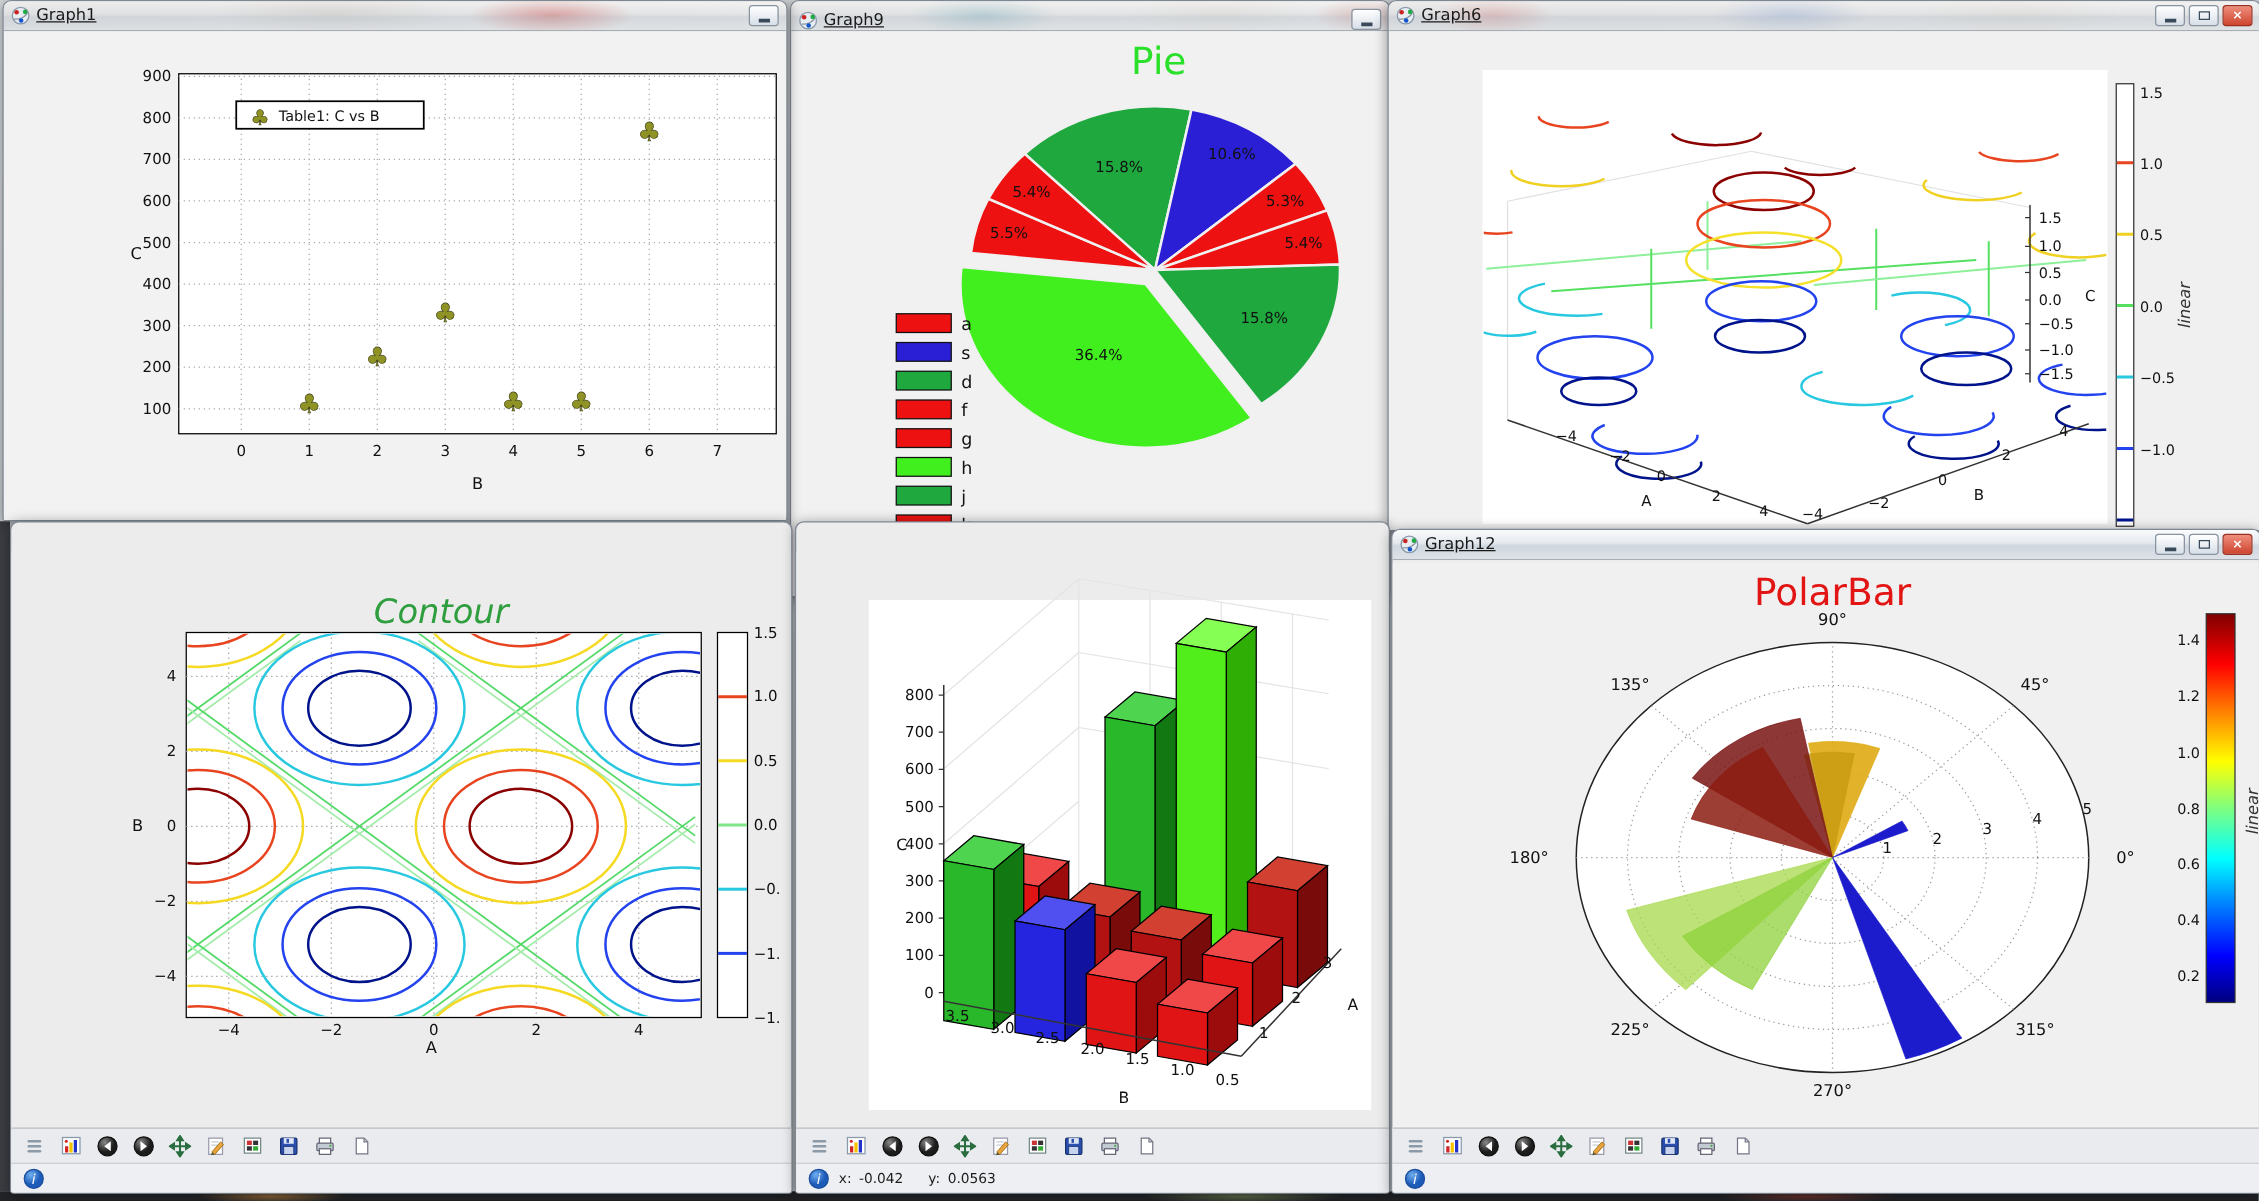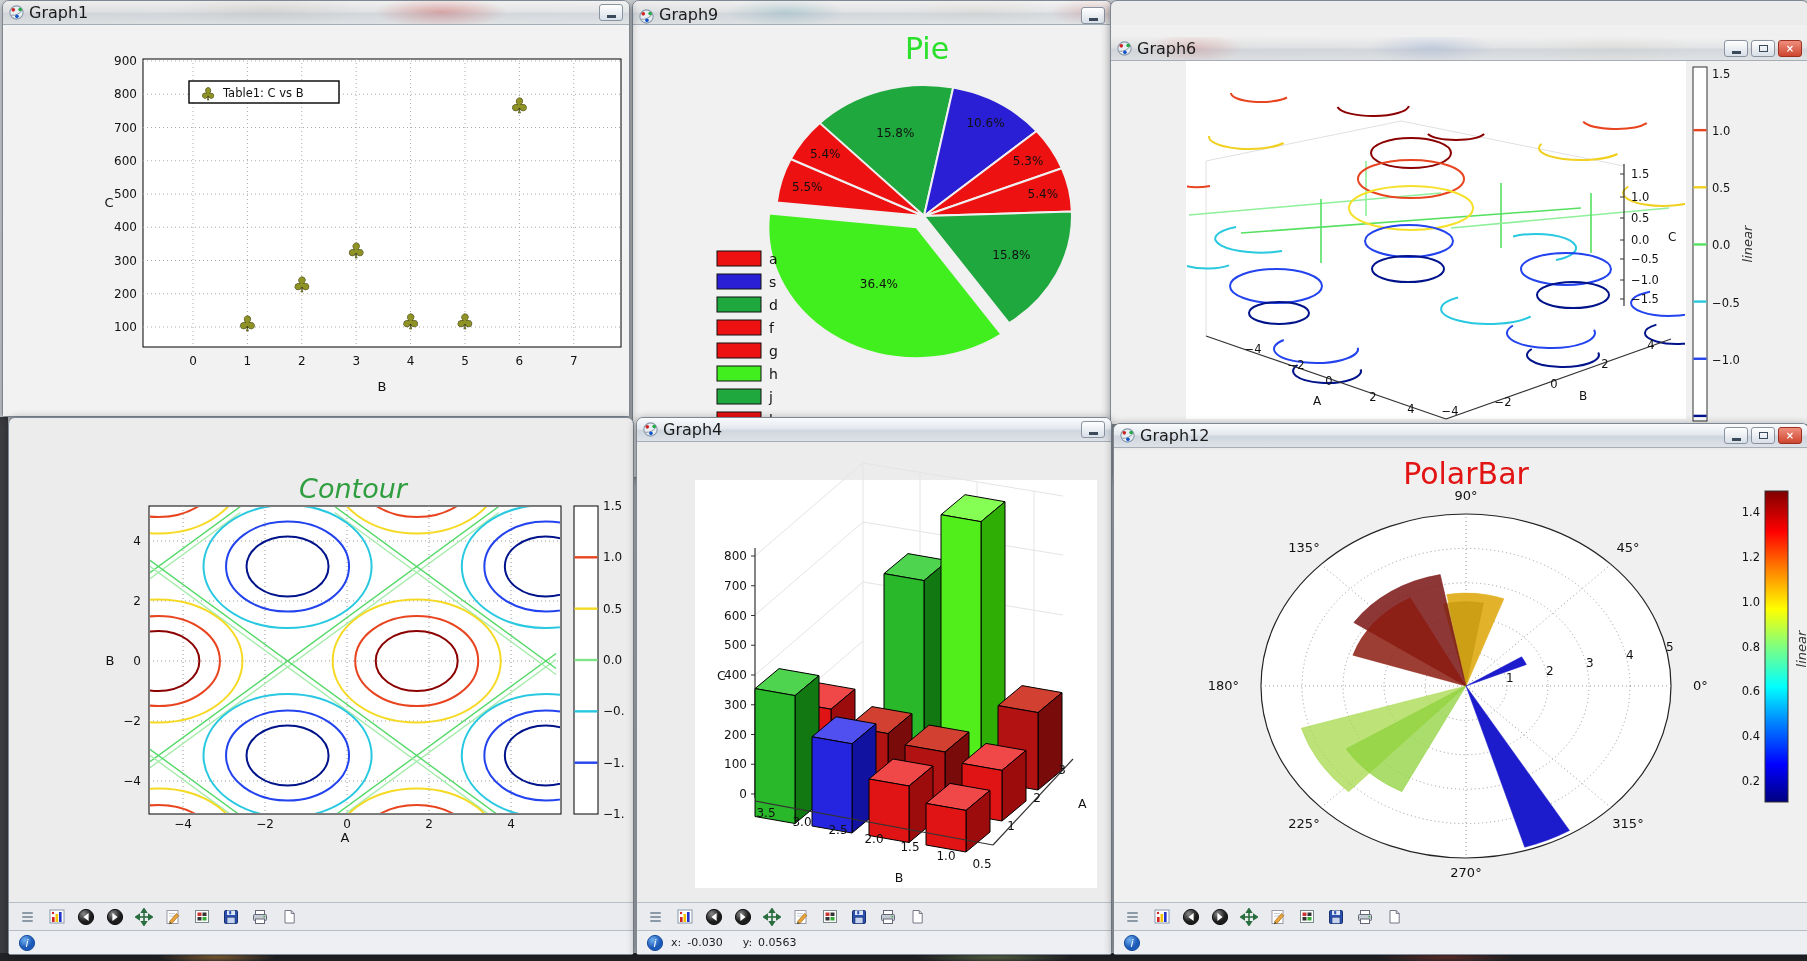--- a/index.html
+++ b/index.html
@@ -7,35 +7,35 @@
   #screen{position:absolute;left:0;top:0;width:1807px;height:961px;background:linear-gradient(#d8dbde,#c2c6cb);}
   .edge-left{position:absolute;left:0;top:417px;width:8px;height:536px;background:#3c3d42;}
   .edge-bottom{position:absolute;left:0;top:953px;width:1807px;height:8px;
     background:radial-gradient(ellipse 60px 6px at 12% 50%, rgba(170,120,60,.8), transparent),
                radial-gradient(ellipse 80px 6px at 55% 50%, rgba(120,140,90,.7), transparent),
                radial-gradient(ellipse 70px 6px at 80% 50%, rgba(150,60,50,.6), transparent),#232428;}
   .win{position:absolute;background:#ececec;border:1px solid #7e8894;border-radius:7px 7px 3px 3px;box-shadow:0 2px 10px rgba(0,0,0,.4);}
   .tb{position:absolute;left:0;right:0;top:0;height:24px;border-radius:6px 6px 0 0;
     background:linear-gradient(#fafbfc,#e4e9ef 45%,#cfd6de 55%,#dde2e8);
     border-bottom:1px solid #a6adb5;display:flex;align-items:center;padding:0 6px;gap:5px;box-sizing:border-box;}
-  .tb .t{font-size:16px;color:#1a1a1a;white-space:nowrap;}
+  .tb .t{font-size:13px;color:#1a1a1a;white-space:nowrap;text-decoration:underline;}
   .tb-aero1{background:linear-gradient(rgba(252,253,255,.60),rgba(226,232,239,.55) 45%,rgba(204,212,222,.65) 55%,rgba(222,228,234,.62)),
     radial-gradient(ellipse 95px 22px at 70% 50%, rgba(200,55,45,.85), rgba(200,55,45,0) 70%),
     radial-gradient(ellipse 140px 26px at 42% 40%, rgba(175,165,150,.55), rgba(175,165,150,0) 70%),
     linear-gradient(90deg,#d9d5d0,#e4e1dc);}
   .tb-aero9{background:linear-gradient(rgba(252,253,255,.60),rgba(226,232,239,.55) 45%,rgba(204,212,222,.65) 55%,rgba(222,228,234,.62)),
     radial-gradient(ellipse 85px 22px at 32% 50%, rgba(75,145,155,.6), rgba(75,145,155,0) 70%),
     radial-gradient(ellipse 110px 24px at 72% 45%, rgba(205,195,178,.55), rgba(205,195,178,0) 70%),
     radial-gradient(ellipse 60px 20px at 96% 50%, rgba(190,60,50,.5), rgba(190,60,50,0) 70%),
     linear-gradient(90deg,#dcd8d3,#e6e3de);align-items:flex-end;}
   .tb-aero6{background:linear-gradient(rgba(252,253,255,.60),rgba(226,232,239,.55) 45%,rgba(204,212,222,.65) 55%,rgba(222,228,234,.62)),
     radial-gradient(ellipse 70px 22px at 12% 50%, rgba(200,70,60,.55), rgba(200,70,60,0) 70%),
     radial-gradient(ellipse 90px 24px at 46% 45%, rgba(95,125,185,.5), rgba(95,125,185,0) 70%),
     radial-gradient(ellipse 120px 26px at 72% 50%, rgba(208,198,182,.6), rgba(208,198,182,0) 70%),
-    linear-gradient(90deg,#d9d5d0,#e4e1dc);margin-top:36px;}
+    linear-gradient(90deg,#d9d5d0,#e4e1dc);}
   .btns{margin-left:auto;display:flex;gap:3px;}
   .wbtn{width:22px;height:15px;border:1px solid #8a94a0;border-radius:3px;background:linear-gradient(#ffffff,#d8dfe8);
     display:flex;align-items:center;justify-content:center;font-size:10px;color:#345;line-height:1;cursor:default;}
   .wbtn.close{background:linear-gradient(#ef8e7d,#ce452f);color:#fff;border-color:#9c2f1f;font-weight:bold;}
   .mingl{display:block;width:9px;height:3px;background:#3a4a5a;margin-top:7px;}
   .maxgl{display:block;width:9px;height:7px;border:1.5px solid #3a4a5a;box-sizing:border-box;background:transparent;}
   .toolbar{position:absolute;left:0;right:0;height:28px;border-top:1px solid #b8bec6;background:#e9ebee;
     display:flex;align-items:center;gap:9px;padding:0 9px;box-sizing:border-box;}
   .ticon{width:20px;height:20px;display:inline-flex;align-items:center;justify-content:center;}
   .statusbar{position:absolute;left:0;right:0;bottom:0;height:24px;border-top:1px solid #b8bec6;background:#edeff2;
@@ -555,35 +555,20 @@
           <text x="273" y="433" font-size="12" fill="#111" text-anchor="middle">1.5</text>
           <text x="309" y="442" font-size="12" fill="#111" text-anchor="middle">1.0</text>
           <text x="345" y="450" font-size="12" fill="#111" text-anchor="middle">0.5</text>
           <text x="262" y="464" font-size="12.5" fill="#111" text-anchor="middle">B</text>
           <line x1="356" y1="427" x2="436" y2="341" stroke="#333" stroke-width="1.2"></line>
           <text x="374" y="412" font-size="12" fill="#111" text-anchor="middle">1</text>
           <text x="400" y="384" font-size="12" fill="#111" text-anchor="middle">2</text>
           <text x="425" y="356" font-size="12" fill="#111" text-anchor="middle">3</text>
           <text x="441" y="390" font-size="12.5" fill="#111">A</text>
         </svg>
-        <div class="tb ">
-          <svg width="15" height="15" viewBox="0 0 14 14">
-            <circle cx="7" cy="7" r="6.2" fill="#e8edf2" stroke="#8899aa"></circle>
-            <path d="M2 9.5 A6.5 3.6 -20 0 0 12 4.2" stroke="#8a94a0" fill="none" stroke-width="0.9"></path>
-            <circle cx="4" cy="4.5" r="1.7" fill="#cc2222"></circle>
-            <circle cx="10.4" cy="4.2" r="1.7" fill="#22aa44"></circle>
-            <circle cx="7.4" cy="10.6" r="1.7" fill="#1155cc"></circle>
-          </svg>
-          <span class="t">Graph4</span>
-          <span class="btns">
-            <span class="wbtn ">
-              <span class="mingl"></span>
-            </span>
-          </span>
-        </div>
         <div class="toolbar" style="bottom:24px;">
           <span class="ticon">
             <svg width="18" height="18" viewBox="0 0 18 18">
               <rect x="3" y="4" width="11" height="2" rx="1" fill="#8c9aa8"></rect>
               <rect x="3" y="8" width="11" height="2" rx="1" fill="#8c9aa8"></rect>
               <rect x="3" y="12" width="11" height="2" rx="1" fill="#8c9aa8"></rect>
             </svg>
           </span>
           <span class="ticon">
             <svg width="18" height="18" viewBox="0 0 18 18">
@@ -678,21 +663,21 @@
                 <radialGradient id="g21" cx="35%" cy="30%">
                   <stop offset="0%" stop-color="#6fb0f0"></stop>
                   <stop offset="100%" stop-color="#1d5bb8"></stop>
                 </radialGradient>
               </defs>
               <circle cx="9" cy="9" r="7.6" fill="url(#g21)" stroke="#1b4f9e"></circle>
               <text x="9" y="13.2" text-anchor="middle" font-size="11" font-family="DejaVu Serif, serif" font-style="italic" fill="#fff">i</text>
             </svg>
           </span>
           <span>x:</span>
-          <span>-0.030</span>
+          <span>-0.042</span>
           <span style="width:8px"></span>
           <span>y:</span>
           <span>0.0563</span>
         </div>
       </div>
       <div class="win" style="left: 1113px; top: 423px; width: 694px; height: 530px; z-index: 5;">
         <svg width="694" height="530" viewBox="0 0 694 530">
           <rect x="0" y="26" width="694" height="504" fill="#f0f0f0"></rect>
           <text x="352" y="60" font-size="30" fill="#e21414" text-anchor="middle">PolarBar</text>
           <ellipse cx="352" cy="262" rx="205" ry="172" fill="#fff" stroke="#222" stroke-width="1.2"></ellipse>

